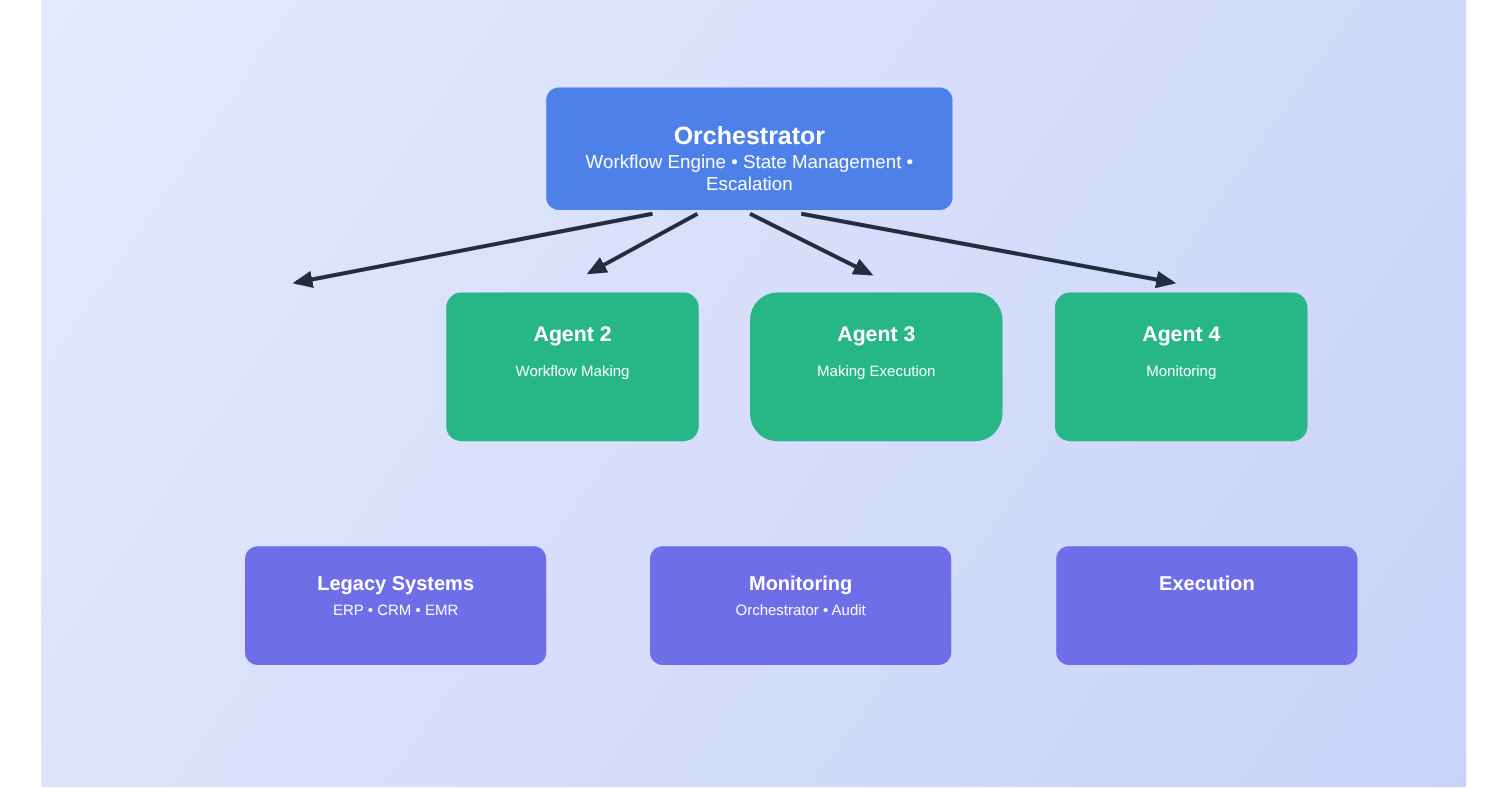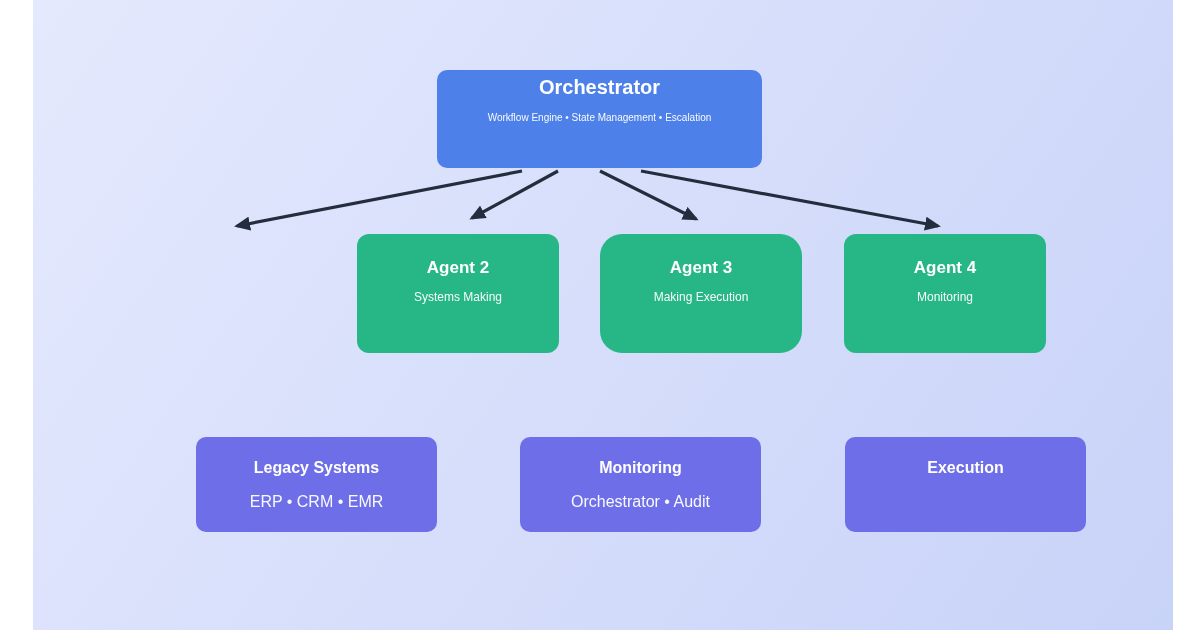--- a/index.html
+++ b/index.html
@@ -36,24 +36,24 @@
     line-height: 1.15;
   }
   .node .subtitle {
     color: rgba(255,255,255,0.96);
     line-height: 1.2;
   }
   #orchestrator {
     left: 437px; top: 70px;
     width: 325px; height: 98px;
     background: #4d80e8;
-    padding-top: 6px;
+    padding-top: 28px;
   }
   #orchestrator .title { font-size: 20px; }
-  #orchestrator .subtitle { font-size: 10px; margin-top: 13px; }
+  #orchestrator .subtitle { font-size: 15px; }
 
   .agent-node {
     top: 234px;
     width: 202px; height: 119px;
     background: #27b685;
     border-radius: 12px;
     padding-top: 24px;
   }
   .agent-node .title { font-size: 17px; }
   .agent-node .subtitle { font-size: 12px; margin-top: 12px; }
@@ -62,21 +62,21 @@
   #agent-3 { left: 600px; border-radius: 22px; }
   #agent-4 { left: 844px; }
 
   .support-node {
     top: 437px;
     width: 241px; height: 95px;
     background: #6d6ee8;
     padding-top: 22px;
   }
   .support-node .title { font-size: 16px; }
-  .support-node .subtitle { font-size: 16px; margin-top: 15px; }
+  .support-node .subtitle { font-size: 12px; margin-top: 4px; }
   #support-legacy { left: 196px; }
   #support-monitoring { left: 520px; }
   #support-escalation { left: 845px; }
 
   #arrows {
     position: absolute;
     left: 0; top: 0;
     width: 1200px; height: 630px;
     pointer-events: none;
   }
@@ -99,21 +99,21 @@
     <line x1="641" y1="171" x2="938" y2="226" stroke="#222d3d" stroke-width="3.2" marker-end="url(#arrowhead)"></line>
   </svg>
 
   <div class="node" id="orchestrator">
     <div class="title">Orchestrator</div>
     <div class="subtitle">Workflow Engine • State Management • Escalation</div>
   </div>
 
   <div class="node agent-node" id="agent-2">
     <div class="title">Agent 2</div>
-    <div class="subtitle">Systems Making</div>
+    <div class="subtitle">Workflow Making</div>
   </div>
   <div class="node agent-node" id="agent-3">
     <div class="title">Agent 3</div>
     <div class="subtitle">Making Execution</div>
   </div>
   <div class="node agent-node" id="agent-4">
     <div class="title">Agent 4</div>
     <div class="subtitle">Monitoring</div>
   </div>
 

